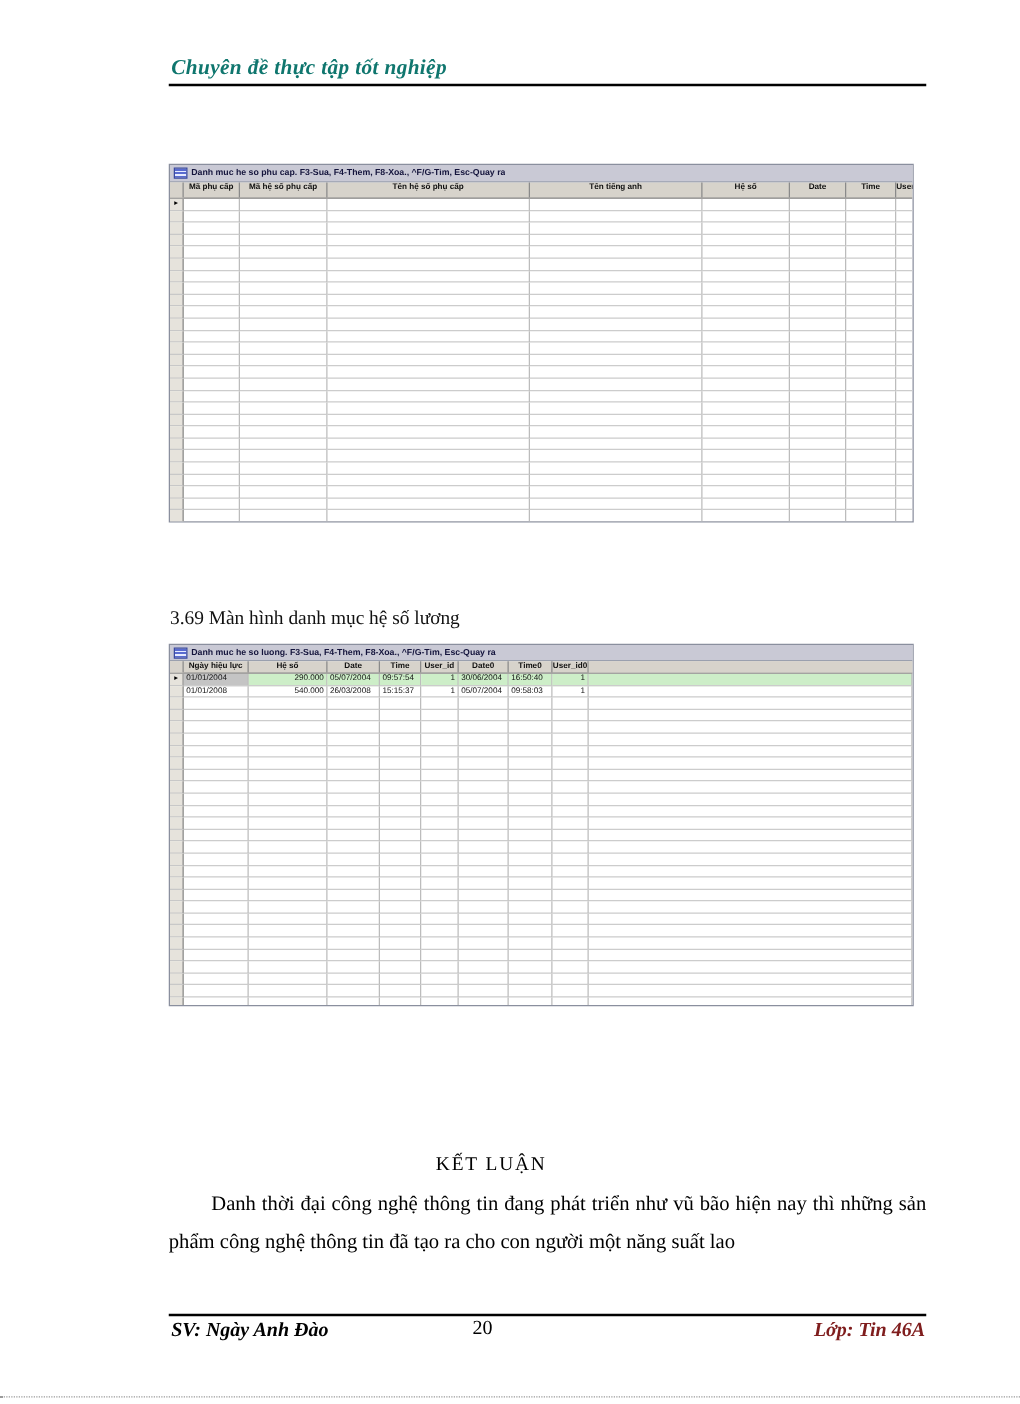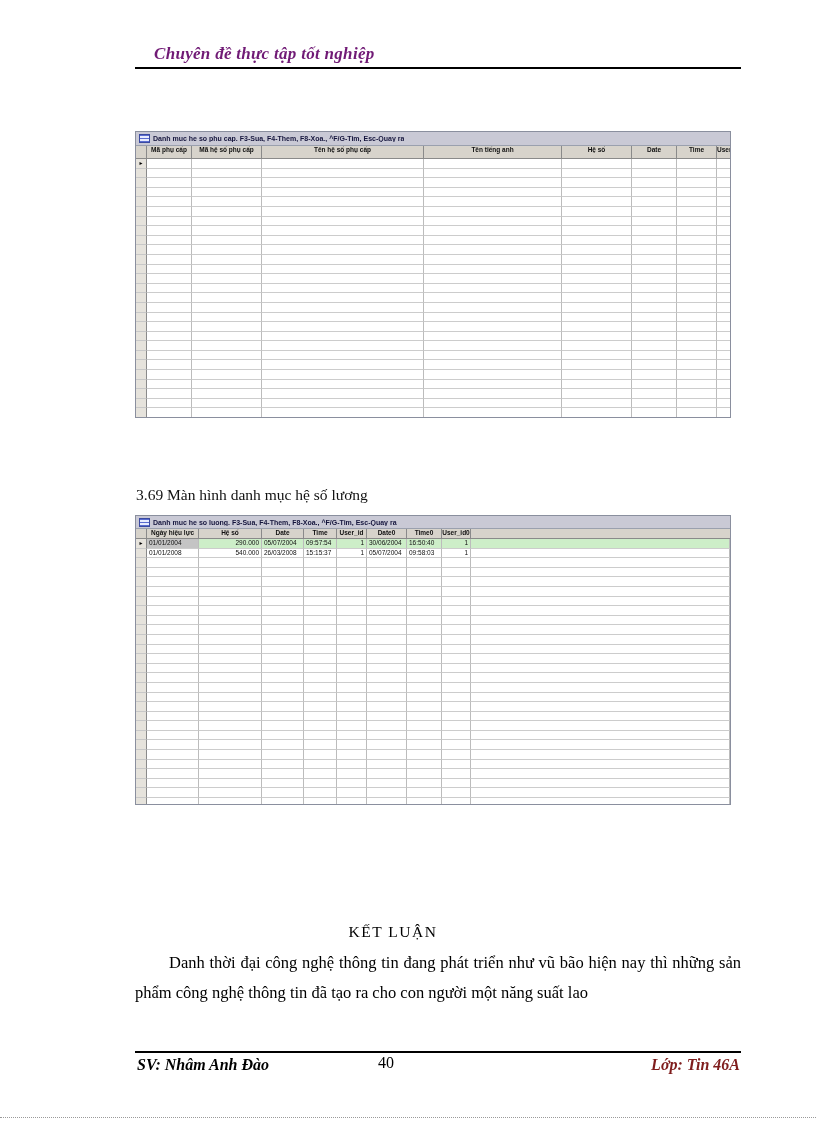--- a/index.html
+++ b/index.html
@@ -2,22 +2,22 @@
 <html><head>
 <meta charset="utf-8">
 <style>
   html,body{margin:0;padding:0;}
   body{
     width:816px;height:1123px;position:relative;background:#ffffff;
     font-family:"Liberation Serif", serif; color:#101010; overflow:hidden;
   }
   
   .doc-header-title{
-    position:absolute; left:154px; top:44px;
-    font:bold italic 17px "Liberation Serif", serif; color:#701a75;
+    position:absolute; left:137px; top:44px;
+    font:bold italic 17px "Liberation Serif", serif; color:#0f766e;
     letter-spacing:.3px; white-space:nowrap;
   }
   .doc-header-rule{
     position:absolute; left:135px; top:67px; width:606px; height:2px; background:#000;
   }
   .caption{
     position:absolute; left:136px; top:486px;
     font:15.5px "Liberation Serif", serif; color:#111; white-space:nowrap;
   }
   .conclusion-heading{
@@ -782,16 +782,16 @@
         <div class="cell" style="width: 29px; text-align: right;"></div>
         <div class="cell fill"></div>
       </div>
     </div>
 </div>
 
 <div class="conclusion-heading">KẾT LUẬN</div>
 <div class="conclusion-paragraph">Danh thời đại công nghệ thông tin đang phát triển như vũ bão hiện nay thì những sản phẩm công nghệ thông tin đã tạo ra cho con người một năng suất lao</div>
 
 <div class="doc-footer-rule"></div>
-<div class="footer-left">SV: Nhâm Anh Đào</div>
-<div class="footer-page">40</div>
+<div class="footer-left">SV: Ngày Anh Đào</div>
+<div class="footer-page">20</div>
 <div class="footer-right">Lớp: Tin 46A</div>
 <div class="page-bottom-dotted"></div>
 
 </body></html>

